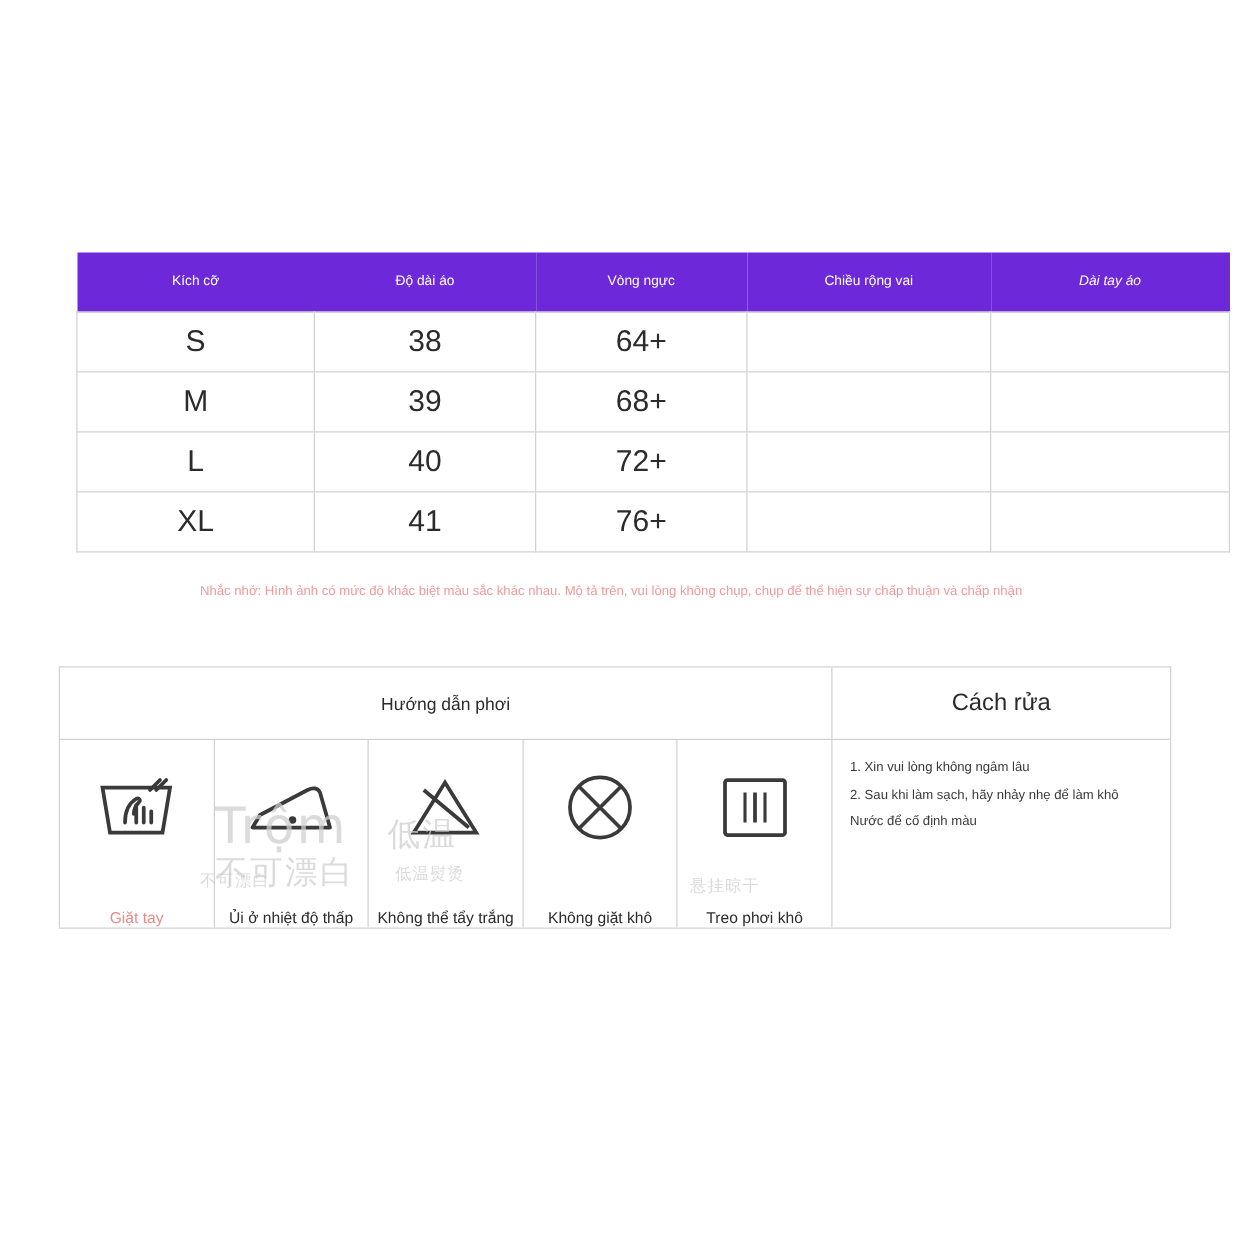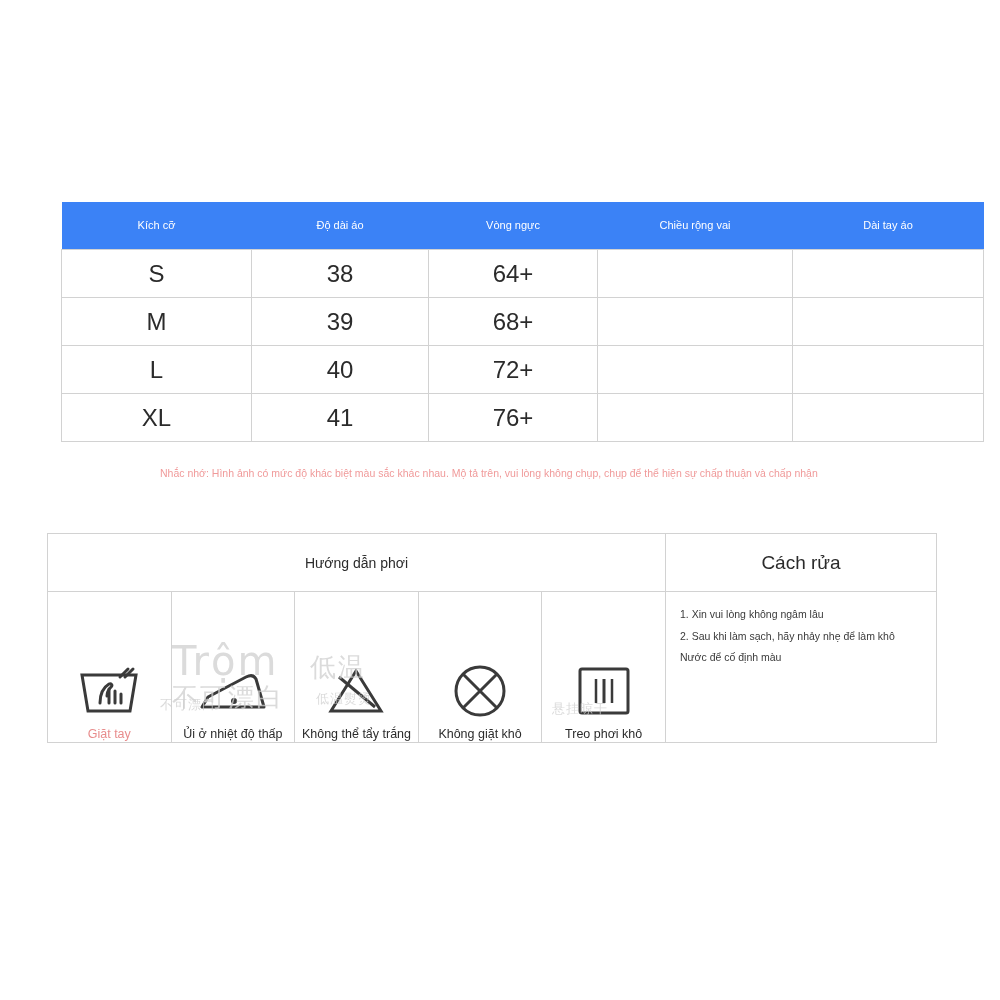--- a/index.html
+++ b/index.html
@@ -19,21 +19,21 @@
   
   .size-table {
     position: absolute;
     left: 61px;
     top: 202px;
     width: 862px;
     border-collapse: collapse;
     table-layout: fixed;
   }
   .size-table thead th {
-    background: #3b82f6;
+    background: #6d28d9;
     color: #ffffff;
     font-weight: 400;
     font-size: 11px;
     height: 47px;
     vertical-align: middle;
     text-align: center;
     padding: 0 6px;
     line-height: 1.25;
     border: none;
   }
@@ -46,21 +46,21 @@
     color: #2b2b2b;
     background: #ffffff;
   }
   .size-table tbody td.blank {
     font-size: 14px;
   }
   .col-1 { width: 178px; }
   .col-2 { width: 165px; }
   .col-3 { width: 157px; }
   .col-4 { width: 183px; }
-  .col-5 { width: 179px; }
+  .col-5 { width: 179px; font-style: italic; }
 
   
   .notice {
     position: absolute;
     left: 160px;
     top: 466px;
     width: 690px;
     font-size: 10.5px;
     color: #f09a9a;
     line-height: 1.5;
@@ -105,21 +105,21 @@
     flex: 0 0 617px;
     display: flex;
     border-right: 1px solid #d2d2d2;
   }
   .icon-cell {
     flex: 1;
     border-right: 1px solid #d2d2d2;
     display: flex;
     flex-direction: column;
     align-items: center;
-    justify-content: flex-end;
+    justify-content: space-between;
     padding-top: 18px;
     box-sizing: border-box;
     position: relative;
   }
   .icon-cell:last-child { border-right: none; }
   .icon-glyph {
     height: 72px;
     display: flex;
     align-items: center;
     justify-content: center;

